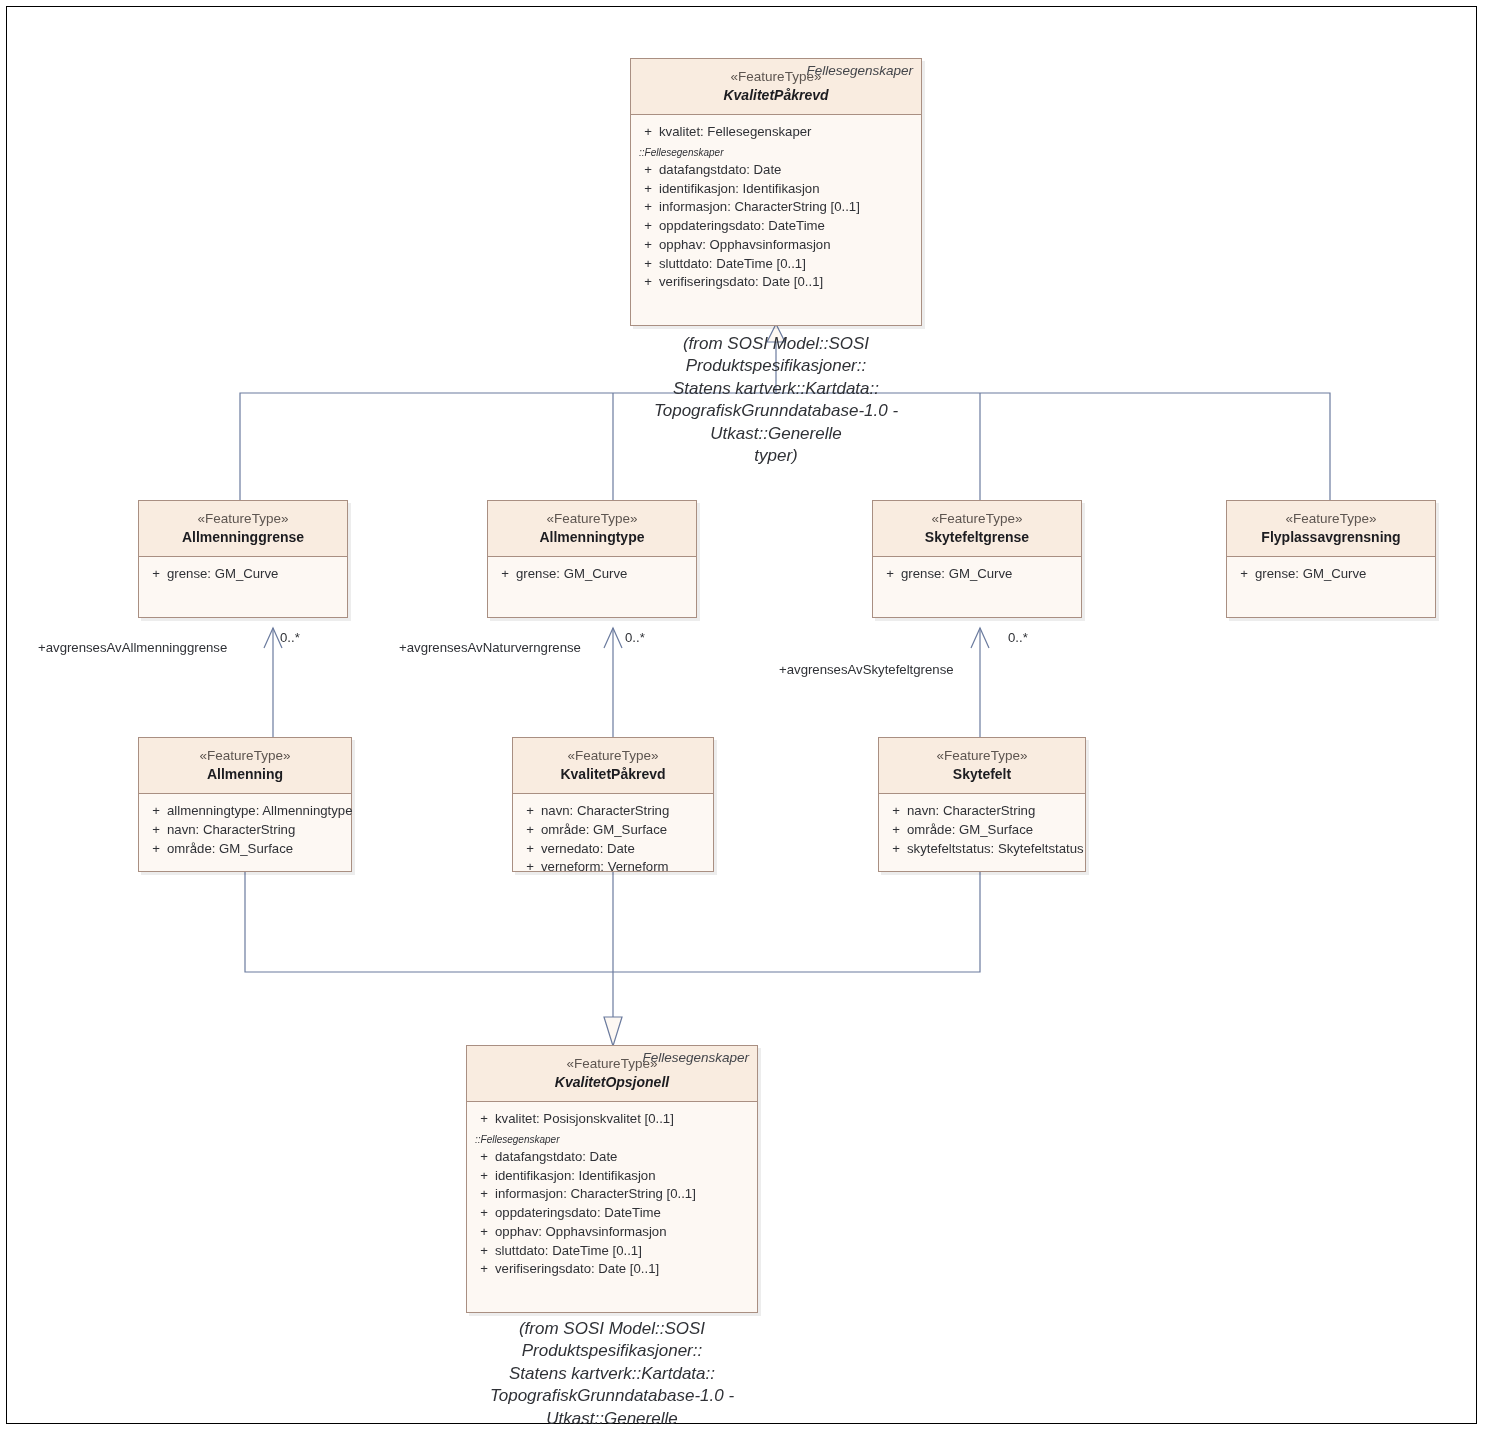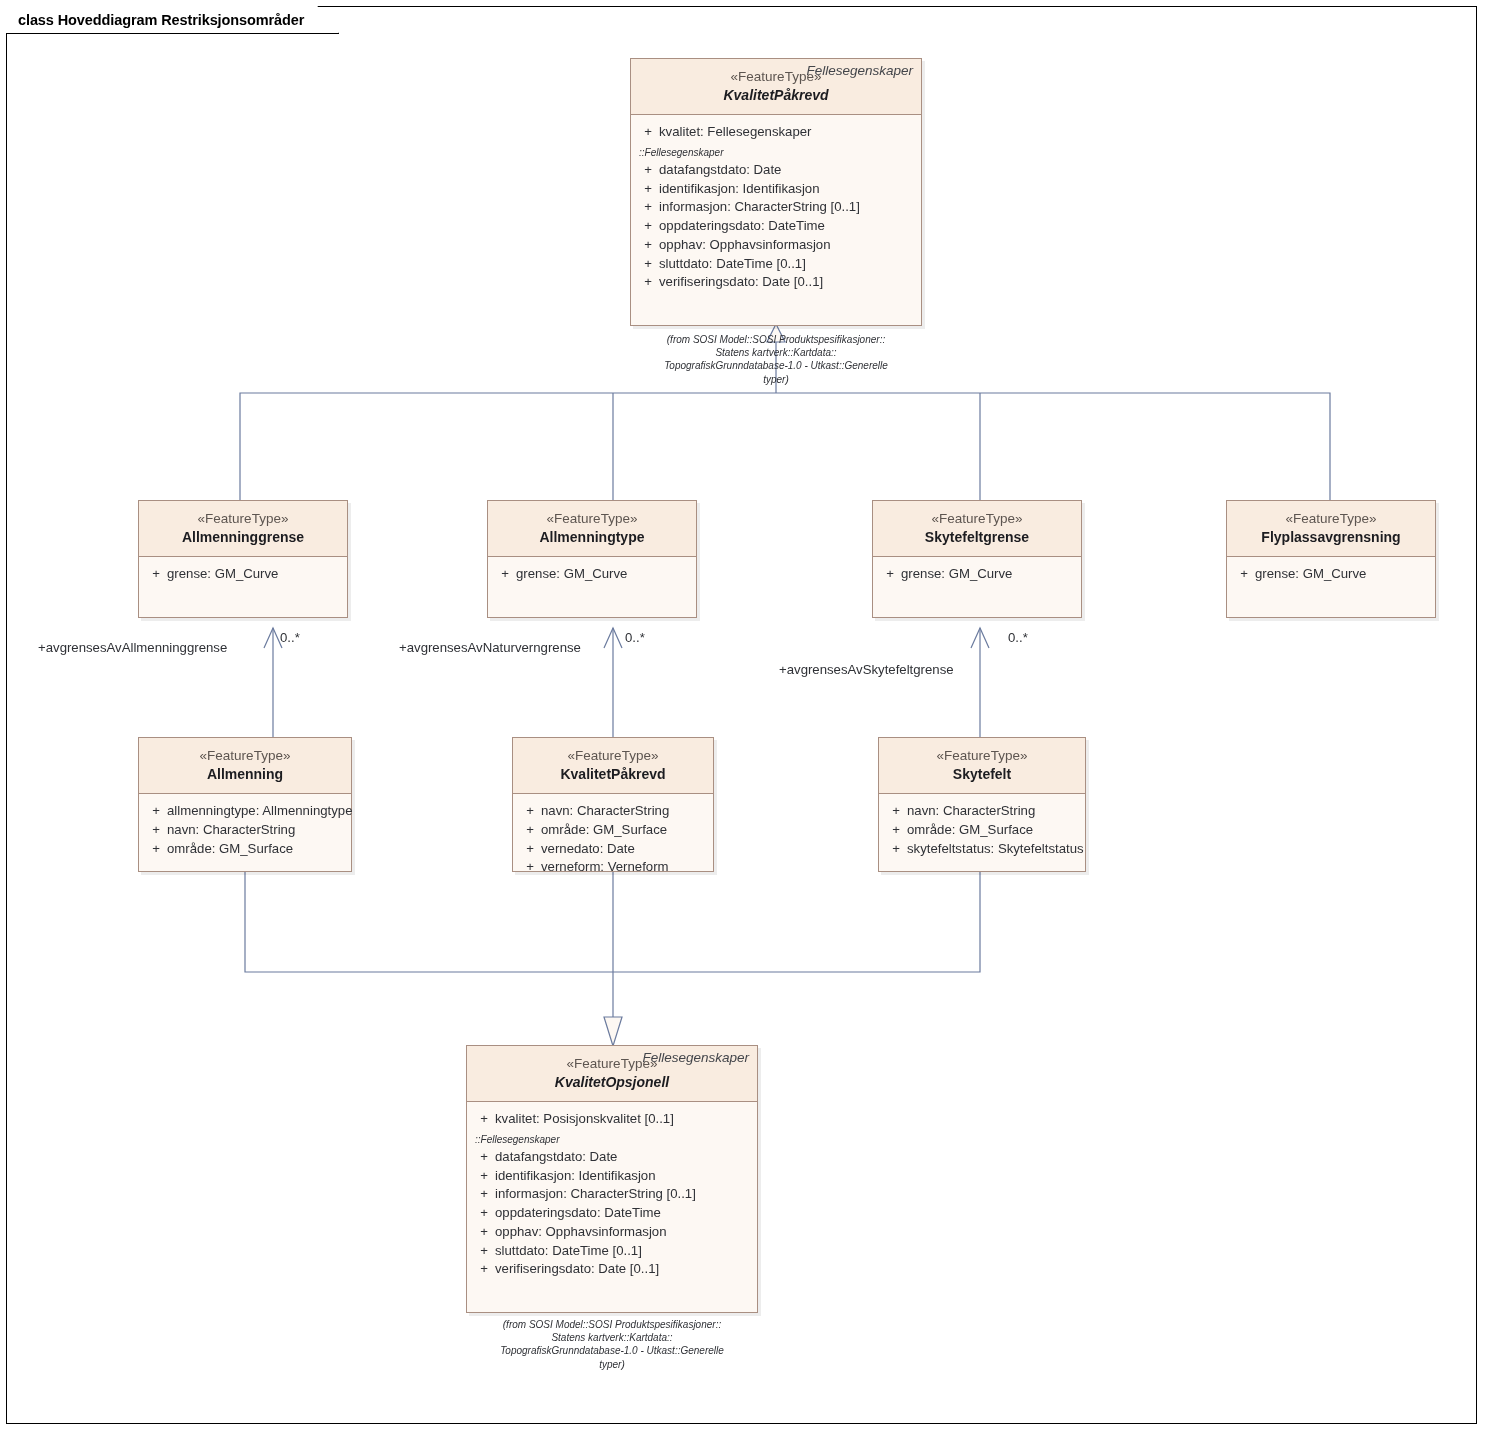--- a/index.html
+++ b/index.html
@@ -97,42 +97,39 @@
     color:#2f3136;
     padding:4px 2px 1px 4px;
     line-height:1.42;
     white-space:nowrap;
   }
   .pkghead-pad{padding-top:18px;}
   
   .fromcap{
     position:absolute;
     text-align:center;
-    font-size:10px;
+    font-size:17px;
     font-style:italic;
     color:#2f3136;
     line-height:1.32;
   }
   svg.arrowlayer{position:absolute;left:0;top:0;width:1485px;height:1431px;overflow:visible;pointer-events:none;}
   .lbl{
     position:absolute;
     font-size:13.2px;
     color:#2f3136;
     white-space:nowrap;
   }
 </style>
 </head>
 <body>
 
 <div id="canvas">
 
   <div class="frame"></div>
-  <div class="frame-tab">
-    <span>class Hoveddiagram Restriksjonsområder</span>
-  </div>
 
   <svg class="arrowlayer">
 
     <g stroke="#6b7b9e" stroke-width="1.2" fill="none">
       <path d="M 240 500 L 240 393 L 1330 393 L 1330 500"></path>
       <path d="M 613 500 L 613 393"></path>
       <path d="M 980 500 L 980 393"></path>
       <path d="M 776 393 L 776 338"></path>
     </g>
 

